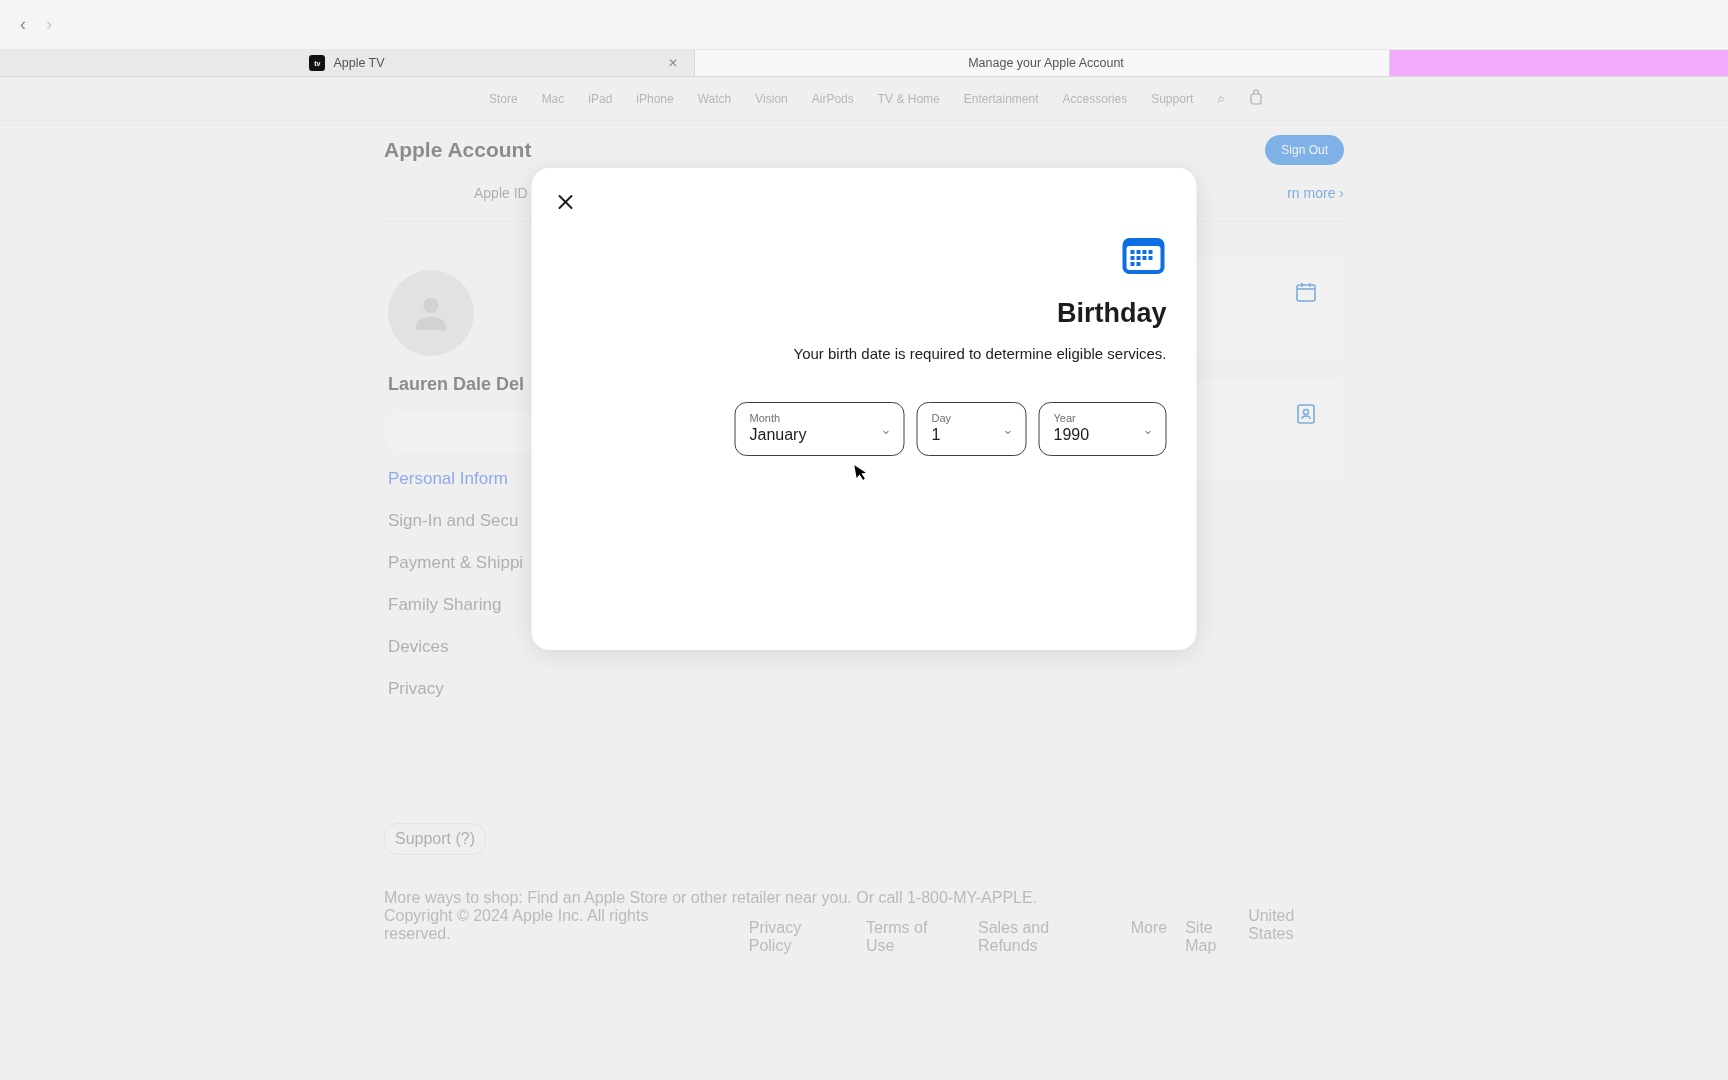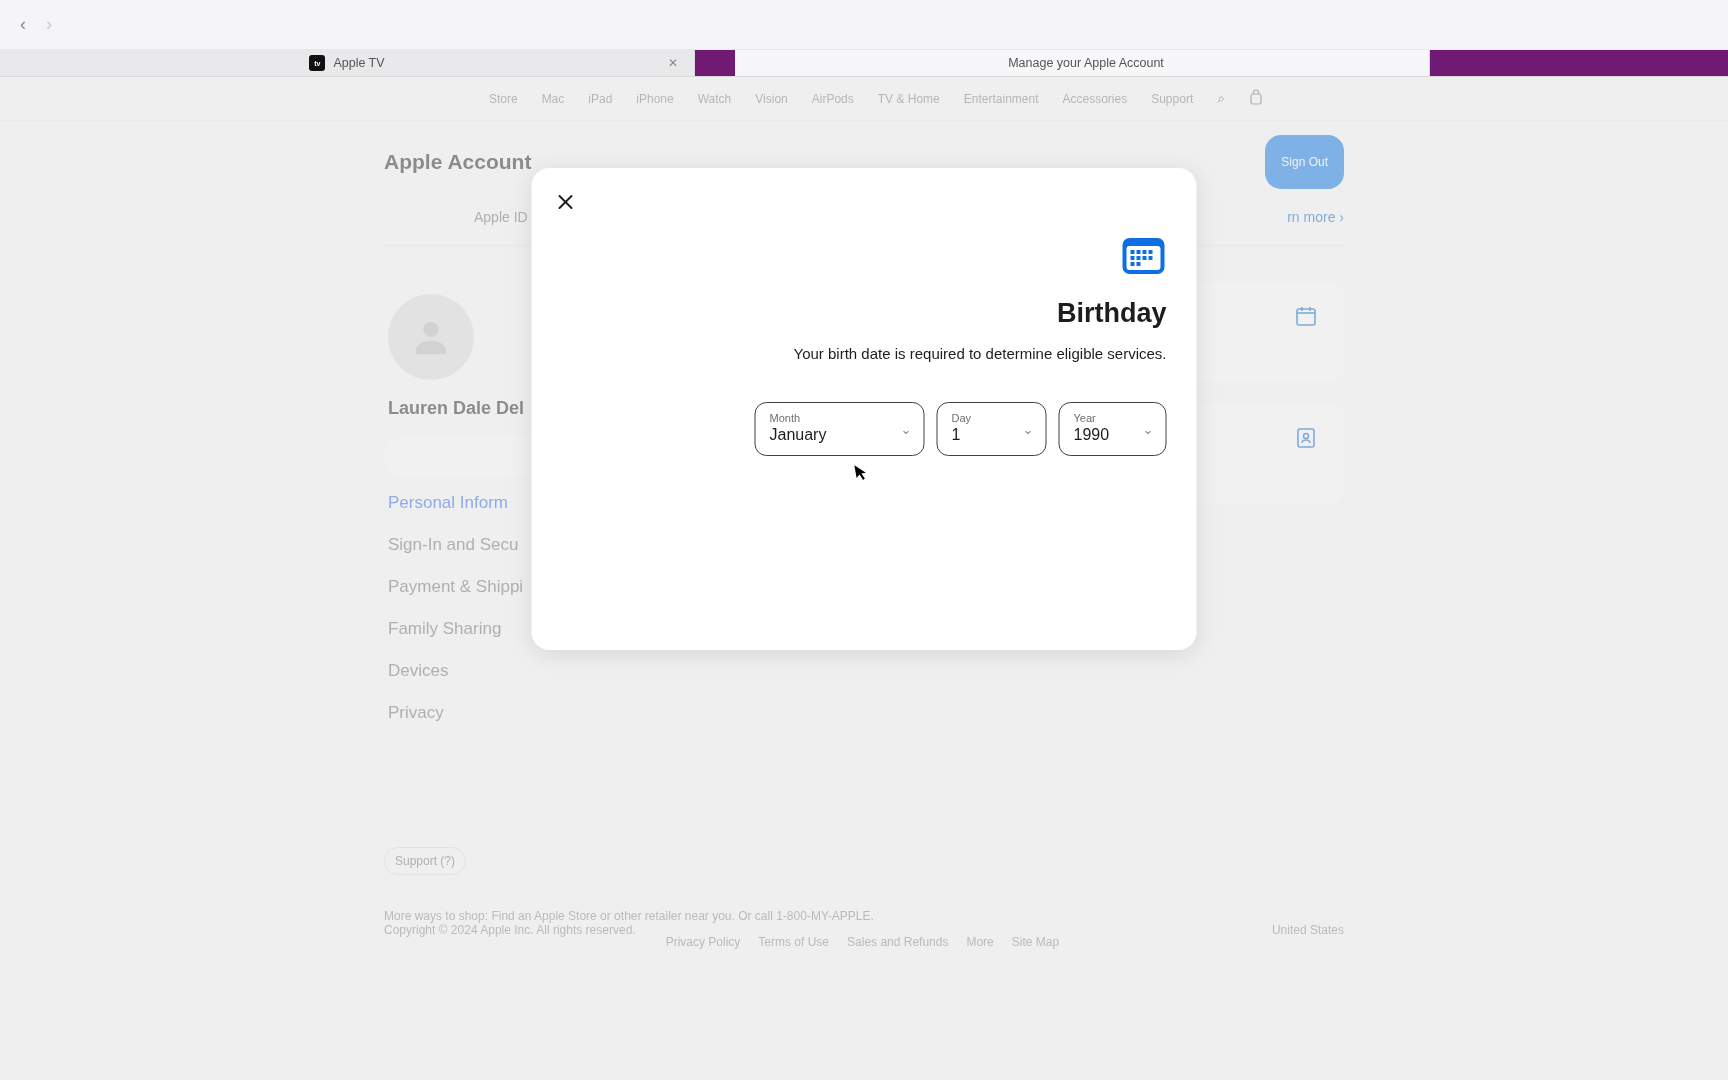--- a/index.html
+++ b/index.html
@@ -14,22 +14,21 @@
     background: #f5f5f7;
     border-bottom: 1px solid #e8e8e8;
   }
   .nav-arrows { display: flex; gap: 20px; }
   .nav-arrow { color: #888; font-size: 18px; cursor: pointer; }
 
   .tab-bar {
     height: 27px;
     display: flex;
     border-bottom: 1px solid #d8d8d8;
-    background: #701a75;
-    gap: 40px;
+    background: #f0abfc;
   }
   .tab {
     flex: 0 0 695px;
     display: flex;
     align-items: center;
     justify-content: center;
     gap: 8px;
     position: relative;
     border-right: 1px solid #d8d8d8;
     font-size: 12.5px;
@@ -78,21 +77,21 @@
 
   .account-header {
     display: flex;
     align-items: center;
     justify-content: space-between;
     padding: 14px 0;
   }
   .account-header h1 { font-size: 21px; font-weight: 600; color: #1d1d1f; }
   .signout-btn {
     background: #0071e3; color: #fff; border: none;
-    padding: 20px 16px; border-radius: 16px; font-size: 12px;
+    padding: 8px 16px; border-radius: 16px; font-size: 12px;
   }
 
   .banner {
     text-align: center;
     padding: 6px 0 20px;
     font-size: 14px;
     color: #6e6e73;
     border-bottom: 1px solid #eee;
   }
   .banner a { color: #06c; text-decoration: none; }
@@ -126,21 +125,21 @@
     margin-bottom: 22px;
     display: flex; justify-content: space-between; align-items: flex-start;
     min-height: 100px;
   }
   .card-desc { font-size: 14px; color: #6e6e73; max-width: 440px; }
   .card-icon {
     width: 24px; height: 24px; color: #06c;
   }
 
   .footer {
-    font-size: 12px; color: #86868b;
+    font-size: 16px; color: #86868b;
     padding-top: 120px;
   }
   .footer .line1 { margin-bottom: 6px; }
   .footer .links { display: flex; gap: 18px; margin-top: 12px; }
   .footer .row2 { display: flex; justify-content: space-between; }
   
   .dim {
     position: absolute;
     top: 77px; left: 0; right: 0;
     height: calc(1080px - 77px);
@@ -189,21 +188,21 @@
   .select-wrap {
     position: relative;
     border: 1px solid #404040;
     border-radius: 12px;
     padding: 8px 36px 8px 14px;
     height: 54px;
     display: flex; flex-direction: column; justify-content: center;
   }
   .select-wrap.month { width: 170px; }
   .select-wrap.day { width: 110px; }
-  .select-wrap.year { width: 108px; }
+  .select-wrap.year { width: 128px; }
   .select-wrap .label { font-size: 11px; color: #6e6e73; line-height: 1.2; }
   .select-wrap .value { font-size: 16px; color: #1d1d1f; line-height: 1.3; }
   .select-wrap .chev {
     position: absolute; right: 12px; top: 50%; transform: translateY(-50%);
     color: #86868b; font-size: 13px; pointer-events: none;
   }
 
   .cursor {
     position: absolute;
     top: 463px; left: 855px;

